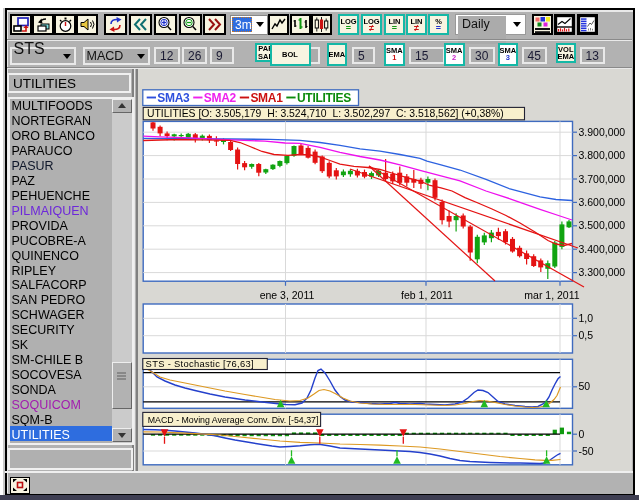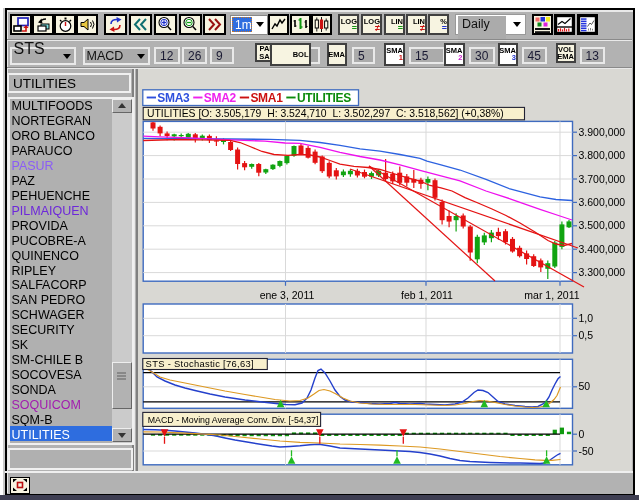--- a/index.html
+++ b/index.html
@@ -1,18 +1,18 @@
 <!DOCTYPE html>
 <html><head><meta charset="utf-8"><style>
 html,body{margin:0;padding:0;}
 body{width:639px;height:500px;position:relative;font-family:"Liberation Sans",sans-serif;background:#fff;overflow:hidden;}
 .a{position:absolute;box-sizing:border-box;}
 .btn{position:absolute;box-sizing:border-box;background:#f7f4e1;border:2px solid #000;display:flex;align-items:center;justify-content:center;}
 .fld{position:absolute;box-sizing:border-box;background:#ababab;border:2px solid #e9e9e9;color:#1a1a33;font-size:12px;padding-left:4px;line-height:13px;}
-.tbt{position:absolute;box-sizing:border-box;background:#f7f4e1;border:2px solid #404040;text-align:center;font-weight:bold;color:#000;display:flex;flex-direction:column;justify-content:center;align-items:flex-end;}
+.tbt{position:absolute;box-sizing:border-box;background:#f7f4e1;border:2px solid #14b8a6;text-align:center;font-weight:bold;color:#000;display:flex;flex-direction:column;justify-content:center;align-items:center;}
 .combo{position:absolute;box-sizing:border-box;background:#ababab;border:2px solid #e9e9e9;}
 </style></head><body>
 <div class="a" style="left:0;top:0;width:639px;height:500px;background:#fff"></div>
 <div class="a" style="left:3px;top:8px;width:1.5px;height:487px;background:#c9c9c9"></div>
 <div class="a" style="left:4.5px;top:8px;width:630px;height:487.5px;background:#b2b2b2;border:2px solid #000;"></div>
 <div class="a" style="left:6.5px;top:10px;width:626px;height:1.5px;background:#e9e9e9"></div>
 <div class="a" style="left:6.5px;top:10px;width:1.5px;height:483px;background:#e9e9e9"></div>
 <div class="a" style="left:0;top:495px;width:639px;height:5px;background:#3e3e52"></div>
 <div class="btn" style="left:10px;top:14px;width:22px;height:21px">
     <svg width="17" height="17" viewBox="0 0 17 17">
@@ -75,21 +75,21 @@
       <circle cx="7" cy="6.5" r="3.2" fill="none" stroke="#119911" stroke-width="1"></circle>
       <line x1="4.8" y1="6.5" x2="9.2" y2="6.5" stroke="#119911" stroke-width="1.3"></line>
     </svg>
   </div>
 <div class="btn" style="left:203px;top:14px;width:23px;height:21px">
     <svg width="17" height="17" viewBox="0 0 17 17">
       <path d="M9 3 L14 8.5 L9 14 M3 3 L8 8.5 L3 14" fill="none" stroke="#991111" stroke-width="2"></path>
     </svg>
   </div>
 <div class="a" style="left:230px;top:14.5px;width:38px;height:20px;background:#fff;border:1px solid #888"></div>
-<div class="a" style="left:232px;top:16.5px;width:20px;height:15px;background:#2e6ddf;border:1px dotted #cc7722;color:#fff;font-size:12px;padding:0 2px;line-height:14px">1m</div>
+<div class="a" style="left:232px;top:16.5px;width:20px;height:15px;background:#2e6ddf;border:1px dotted #cc7722;color:#fff;font-size:12px;padding:0 2px;line-height:14px">3m</div>
 <div class="a" style="left:256px;top:22px;width:0;height:0;border-left:4px solid transparent;border-right:4px solid transparent;border-top:5px solid #000"></div>
 <div class="btn" style="left:268px;top:14px;width:21px;height:21px">
     <svg width="17" height="17" viewBox="0 0 17 17">
       <path d="M2 13 L5 8 L7 10 L10 4 L12 7 L15 3" fill="none" stroke="#000" stroke-width="1.4"></path>
     </svg>
   </div>
 <div class="btn" style="left:289.5px;top:14px;width:21px;height:21px">
     <svg width="17" height="17" viewBox="0 0 17 17">
       <line x1="3" y1="4" x2="3" y2="11" stroke="#000" stroke-width="1.6"></line>
       <line x1="1.5" y1="5" x2="3" y2="5" stroke="#000" stroke-width="1.2"></line>
@@ -196,21 +196,21 @@
 <div class="a" style="left:133.5px;top:69px;width:1.5px;height:403px;background:#e8e8e8"></div>
 <div class="a" style="left:136px;top:69px;width:1.5px;height:403px;background:#808080"></div>
 <div class="a" style="left:629.5px;top:70px;width:1.5px;height:401px;background:#dcdcdc"></div>
 <div class="a" style="left:7px;top:72.6px;width:123.5px;height:20.8px;background:#b0b0b0;border:2px solid #f0f0f0"></div>
 <div class="a" style="left:13px;top:76px;font-size:13.5px;color:#000">UTILITIES</div>
 <div class="a" style="left:8px;top:96.5px;width:125.5px;height:348.5px;background:#b0b0b0;border:2px solid #f0f0f0"></div>
 <div class="a" style="left:11.5px;top:99.4px;font-size:12.5px;color:#000">MULTIFOODS</div>
 <div class="a" style="left:11.5px;top:114.3px;font-size:12.5px;color:#000">NORTEGRAN</div>
 <div class="a" style="left:11.5px;top:129.2px;font-size:12.5px;color:#000">ORO BLANCO</div>
 <div class="a" style="left:11.5px;top:144.2px;font-size:12.5px;color:#000">PARAUCO</div>
-<div class="a" style="left:11.5px;top:159.1px;font-size:12.5px;color:#8b5cf6">PASUR</div>
+<div class="a" style="left:11.5px;top:159.1px;font-size:12.5px;color:#0f172a">PASUR</div>
 <div class="a" style="left:11.5px;top:174.0px;font-size:12.5px;color:#000">PAZ</div>
 <div class="a" style="left:11.5px;top:188.9px;font-size:12.5px;color:#000">PEHUENCHE</div>
 <div class="a" style="left:11.5px;top:203.8px;font-size:12.5px;color:#6d28d9">PILMAIQUEN</div>
 <div class="a" style="left:11.5px;top:218.8px;font-size:12.5px;color:#000">PROVIDA</div>
 <div class="a" style="left:11.5px;top:233.7px;font-size:12.5px;color:#000">PUCOBRE-A</div>
 <div class="a" style="left:11.5px;top:248.6px;font-size:12.5px;color:#000">QUINENCO</div>
 <div class="a" style="left:11.5px;top:263.5px;font-size:12.5px;color:#000">RIPLEY</div>
 <div class="a" style="left:11.5px;top:278.4px;font-size:12.5px;color:#000">SALFACORP</div>
 <div class="a" style="left:11.5px;top:293.4px;font-size:12.5px;color:#000">SAN PEDRO</div>
 <div class="a" style="left:11.5px;top:308.3px;font-size:12.5px;color:#000">SCHWAGER</div>

